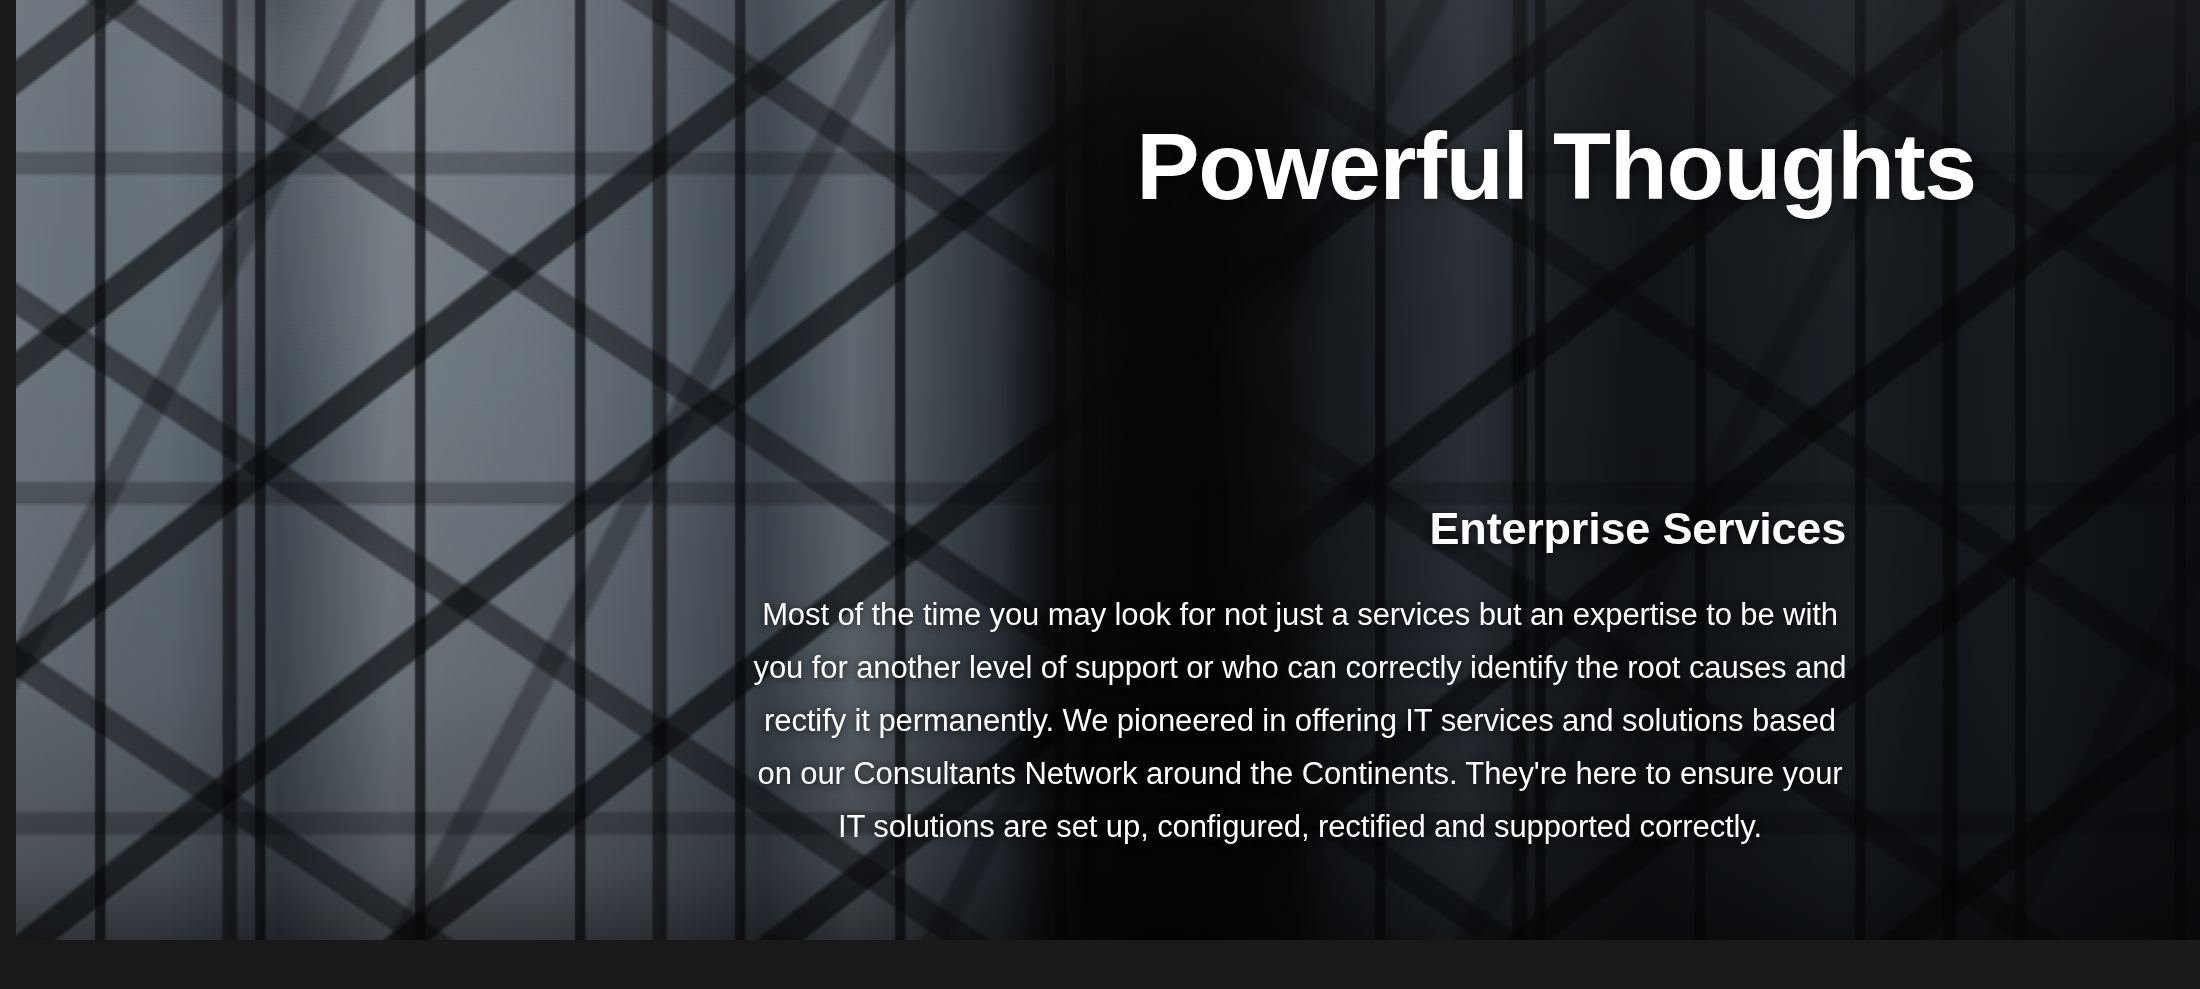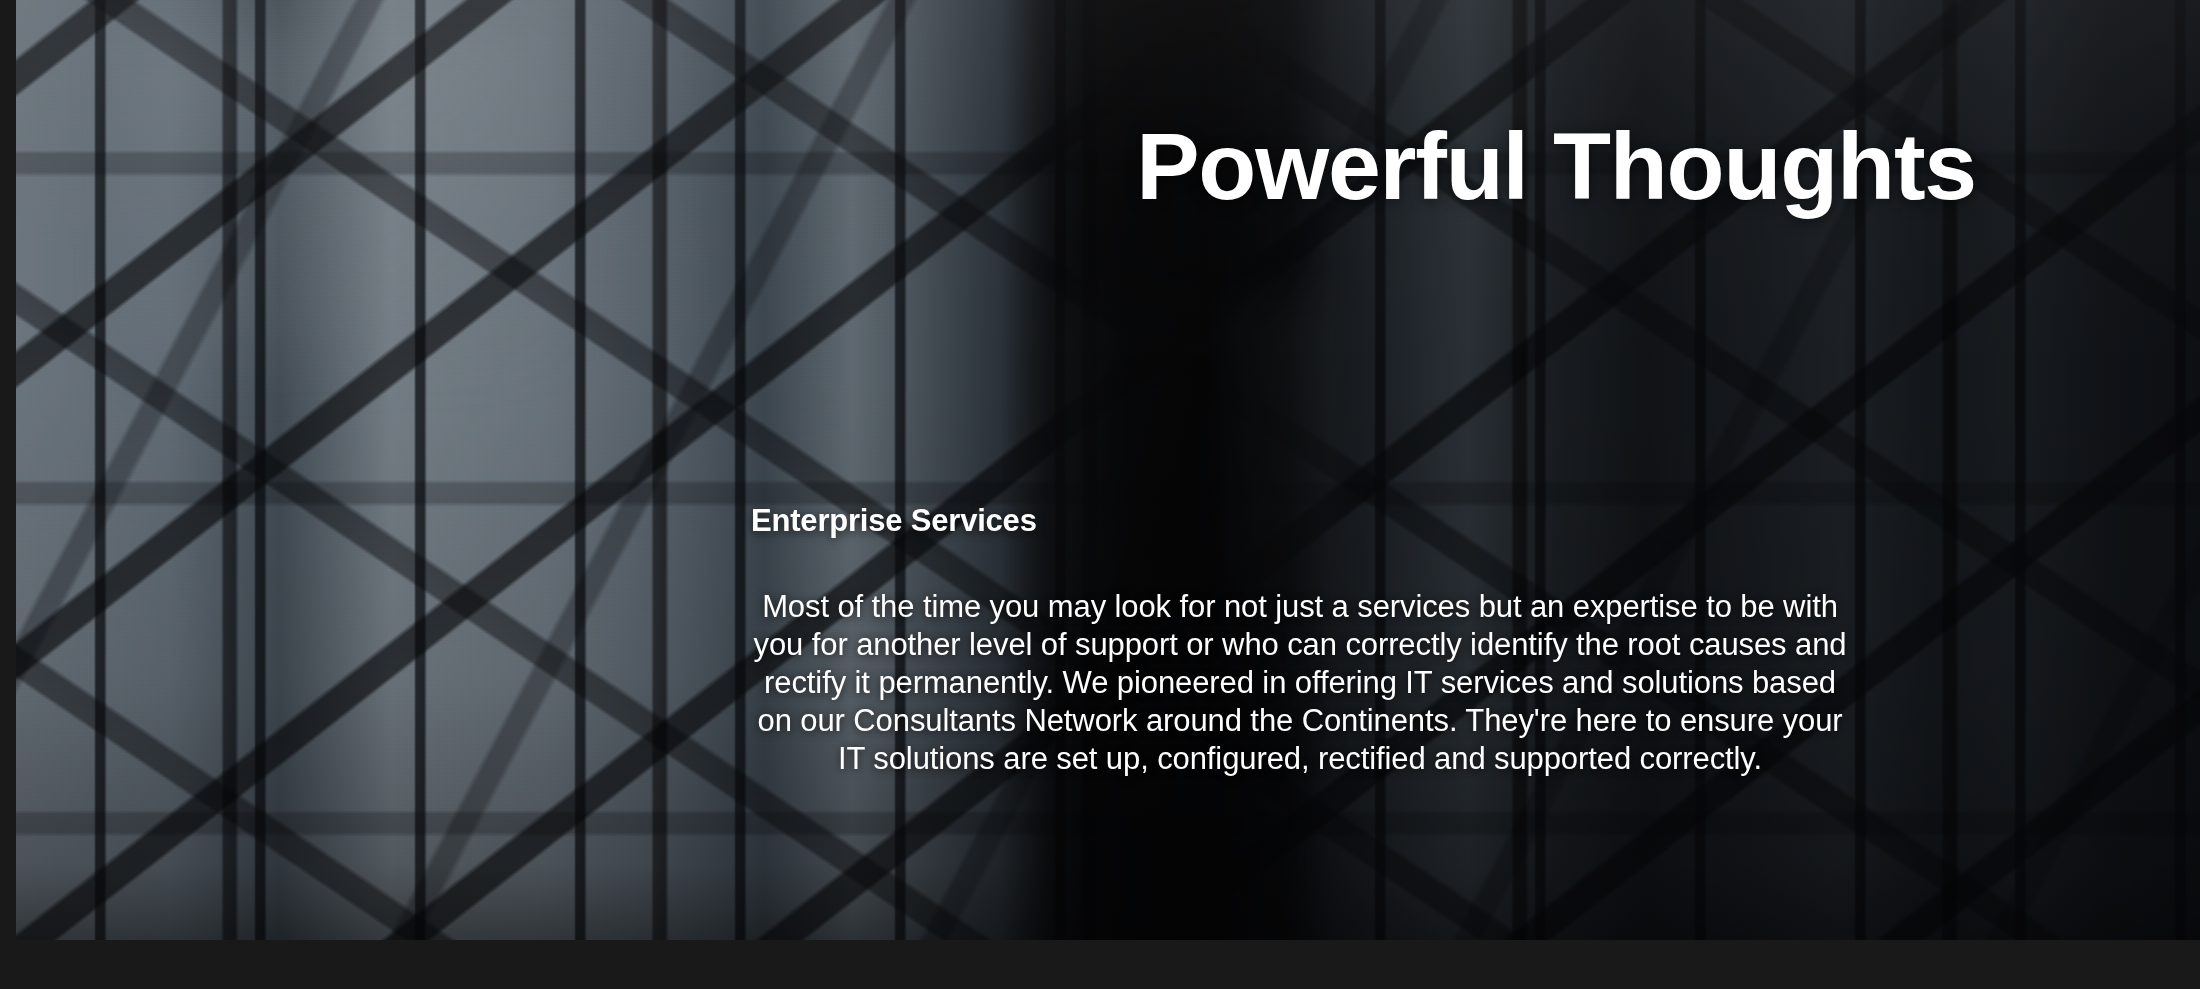--- a/index.html
+++ b/index.html
@@ -220,38 +220,38 @@
     letter-spacing:-1.2px;
     text-shadow:0 2px 14px rgba(0,0,0,0.55);
   }
   .headline .line { display:block; white-space:nowrap; }
 
   .subhead {
     position:absolute;
     left:735px;
     top:503px;
     width:1095px;
-    text-align:left;
+    text-align:right;
     color:#ffffff;
-    font-size:31px;
+    font-size:45px;
     font-weight:700;
     letter-spacing:-0.2px;
     text-shadow:0 2px 10px rgba(0,0,0,0.70);
   }
 
   .body-copy {
     position:absolute;
     left:735px;
     top:588px;
     width:1098px;
     text-align:center;
     color:#ffffff;
     font-size:31px;
     font-weight:400;
-    line-height:38px;
+    line-height:53px;
     letter-spacing:-0.1px;
     text-shadow:0 1px 9px rgba(0,0,0,0.75);
   }
 
   
   .footer-strip {
     position:absolute;
     left:0; top:940px;
     width:2200px;
     height:49px;

